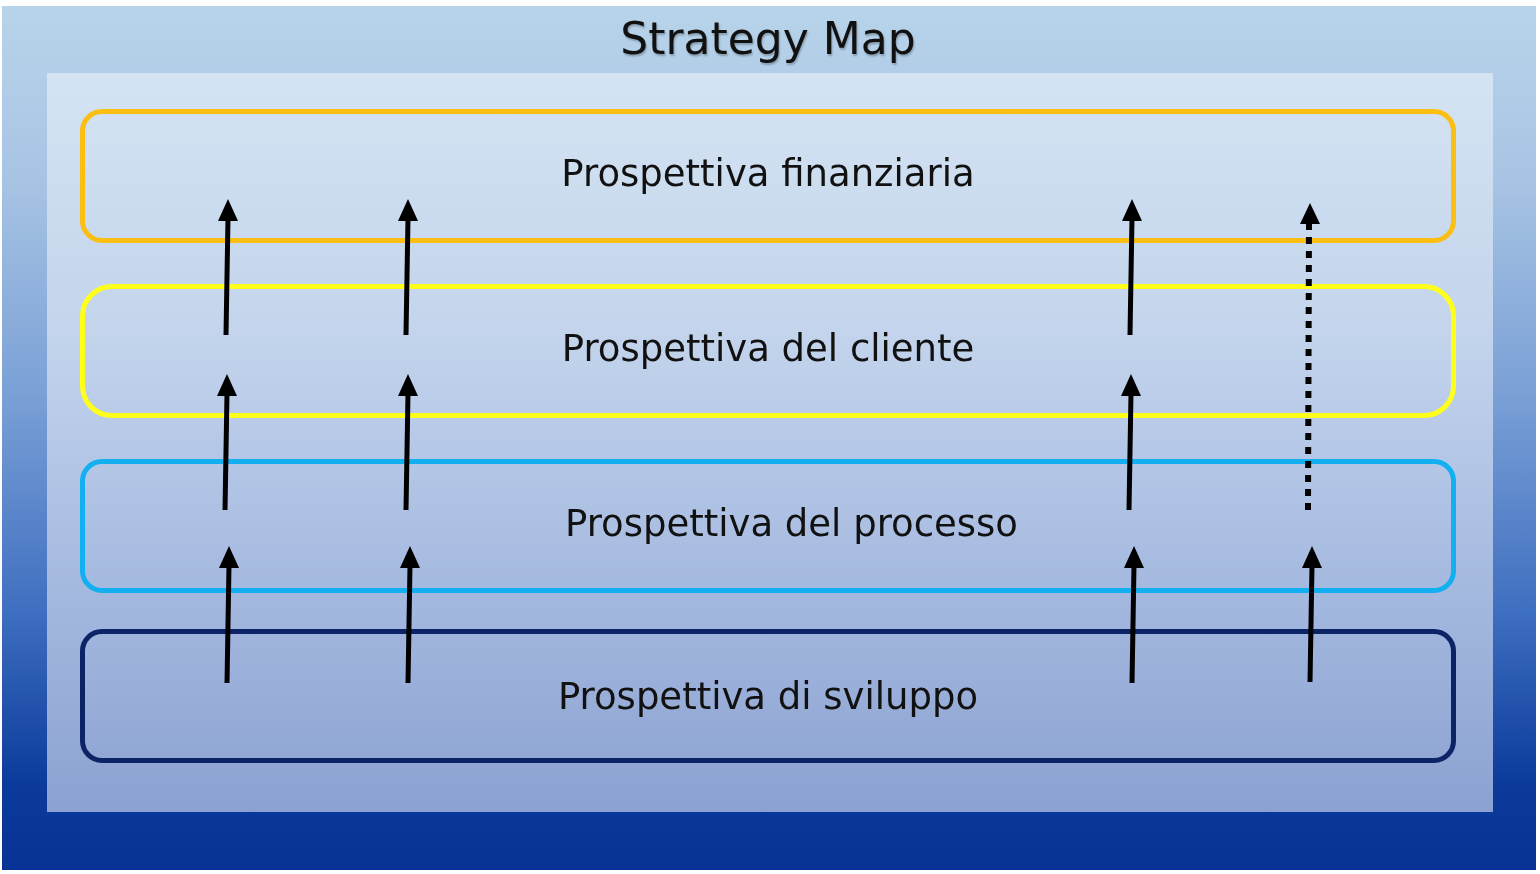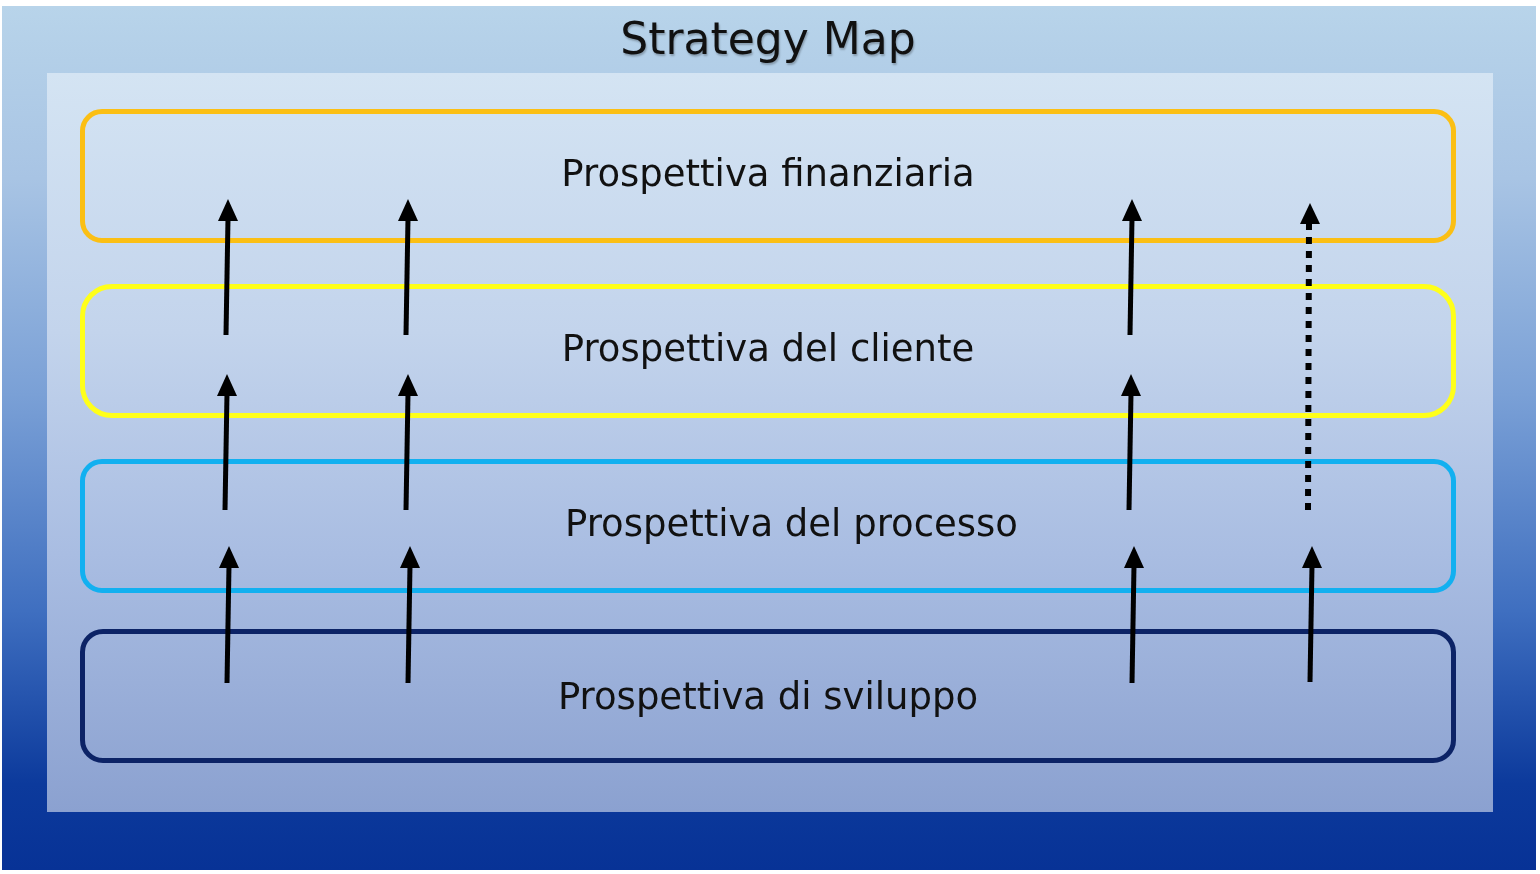--- a/index.html
+++ b/index.html
@@ -34,21 +34,21 @@
 
 <div class="band" id="band0" style="top: 109px; border-color: rgb(251, 191, 20);">
   <span class="band-label" style="margin-top:-6px;">Prospettiva finanziaria</span>
 </div>
 <div class="band" id="band1" style="top: 284px; border-color: rgb(255, 255, 26); border-radius: 32px;">
   <span class="band-label" style="margin-top:-6px;">Prospettiva del cliente</span>
 </div>
 <div class="band" id="band2" style="top: 459px; border-color: rgb(18, 176, 240); padding-left: 13px;">
   <span class="band-label" style="margin-top:-6px;margin-left:34px;">Prospettiva del processo</span>
 </div>
-<div class="band" id="band3" style="top: 629px; border-color: rgb(12, 35, 102); border-radius: 23px;">
+<div class="band" id="band3" style="top: 629px; border-color: rgb(12, 35, 102);">
   <span class="band-label">Prospettiva di sviluppo</span>
 </div>
 
 <svg class="arrows" viewBox="0 0 1540 874">
   <defs>
     <marker id="ah" markerWidth="6" markerHeight="6" refX="3" refY="3" orient="auto" markerUnits="userSpaceOnUse">
     </marker>
   </defs>
 
   <g>

